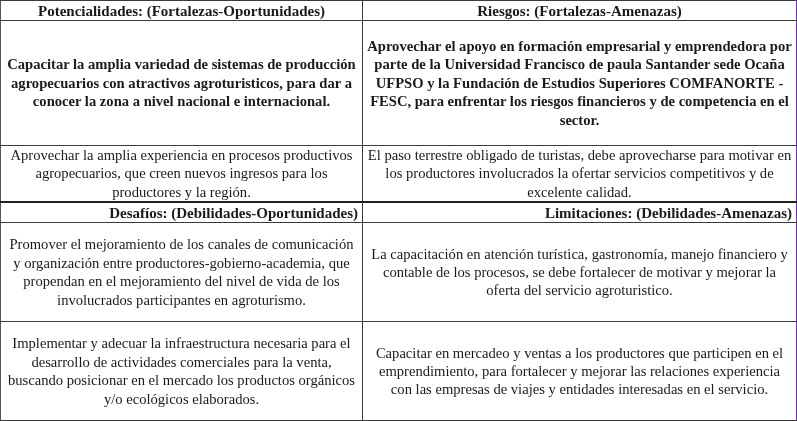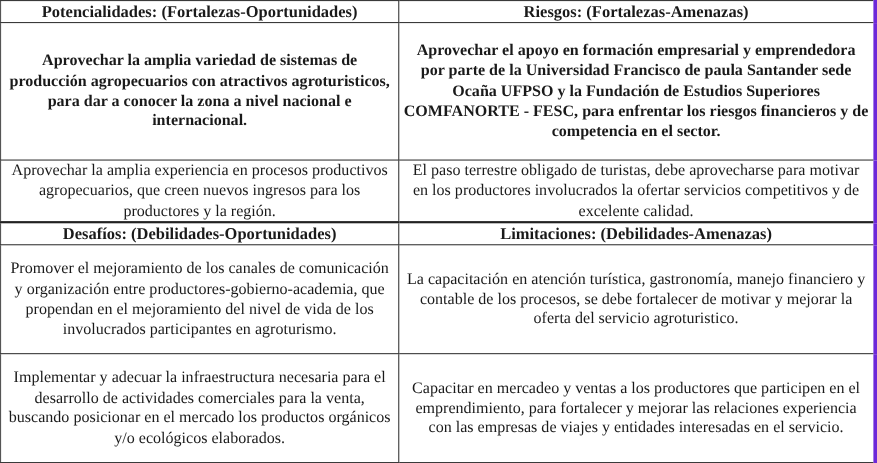--- a/index.html
+++ b/index.html
@@ -20,45 +20,45 @@
     vertical-align: middle;
     padding: 0 4px;
   }
   .swot td.hdr {
     font-weight: bold;
     font-size: 15px;
     height: 19px;
     line-height: 18px;
     padding: 0 4px;
   }
-  .swot td.hdr.thick-top { border-top: 2px solid #222; }
+  .swot td.hdr.thick-top { border-top: 2px solid #222; text-align: right; }
   col.c1 { width: 362px; }
   col.c2 { width: 434px; }
   tr.r1 td { height: 124px; font-weight: bold; }
   tr.r2 td { height: 55px; }
   tr.r3 td { height: 98px; }
   tr.r4 td { height: 98px; }
   .swot td.left { border-left: 1px solid #555; }
-  .swot td.right { border-right: 6px solid #6d28d9; }
+  .swot td.right { border-right: 1px solid #6d28d9; }
 </style>
 </head>
 <body>
 
 <table class="swot">
   <colgroup>
     <col class="c1">
     <col class="c2">
   </colgroup>
   <tbody>
     <tr>
       <td class="hdr left">Potencialidades: (Fortalezas-Oportunidades)</td>
       <td class="hdr right">Riesgos: (Fortalezas-Amenazas)</td>
     </tr>
     <tr class="r1">
-      <td class="left">Aprovechar la amplia variedad de sistemas de producción agropecuarios con atractivos agroturisticos, para dar a conocer la zona a nivel nacional e internacional.</td>
+      <td class="left">Capacitar la amplia variedad de sistemas de producción agropecuarios con atractivos agroturisticos, para dar a conocer la zona a nivel nacional e internacional.</td>
       <td class="right">Aprovechar el apoyo en formación empresarial y emprendedora por parte de la Universidad Francisco de paula Santander sede Ocaña UFPSO y la Fundación de Estudios Superiores COMFANORTE - FESC, para enfrentar los riesgos financieros y de competencia en el sector.</td>
     </tr>
     <tr class="r2">
       <td class="left">Aprovechar la amplia experiencia en procesos productivos agropecuarios, que creen nuevos ingresos para los productores y la región.</td>
       <td class="right">El paso terrestre obligado de turistas, debe aprovecharse para motivar en los productores involucrados la ofertar servicios competitivos y de excelente calidad.</td>
     </tr>
     <tr>
       <td class="hdr thick-top left">Desafíos: (Debilidades-Oportunidades)</td>
       <td class="hdr thick-top right">Limitaciones: (Debilidades-Amenazas)</td>
     </tr>

